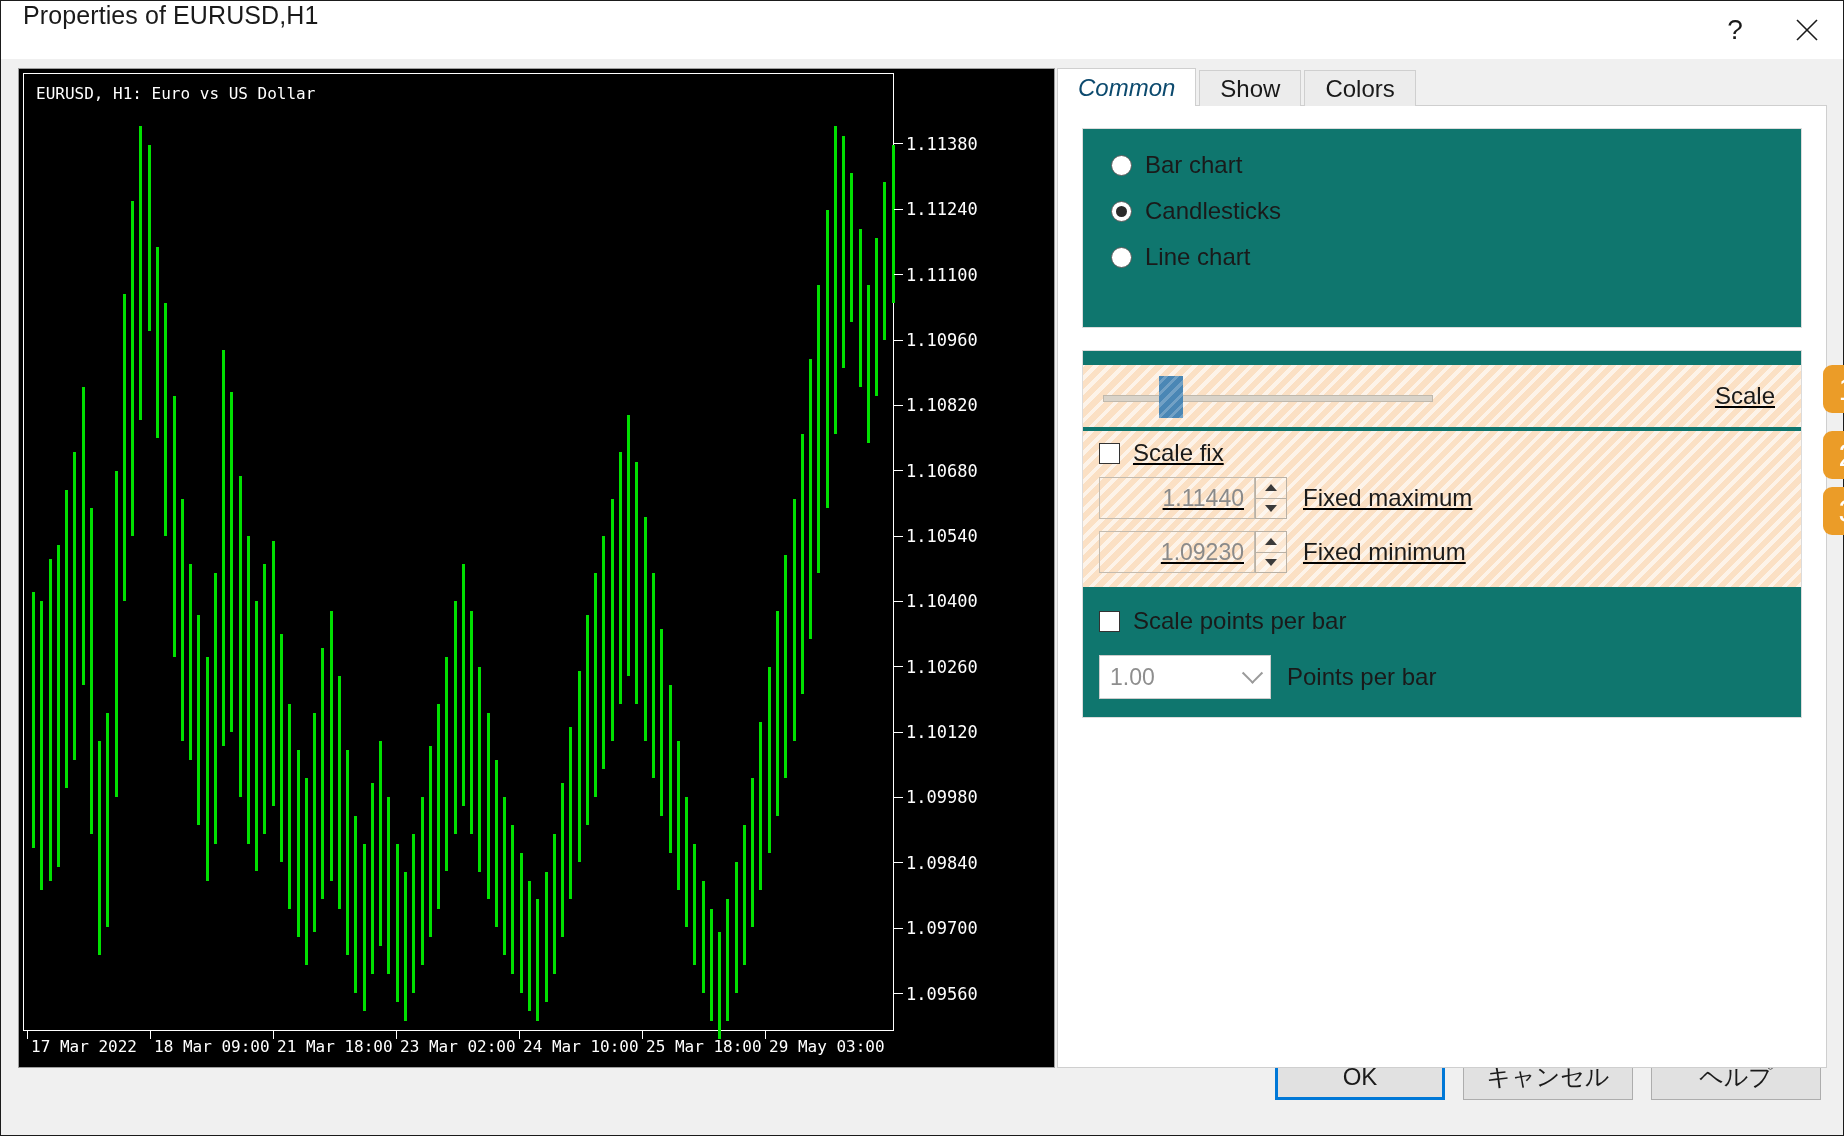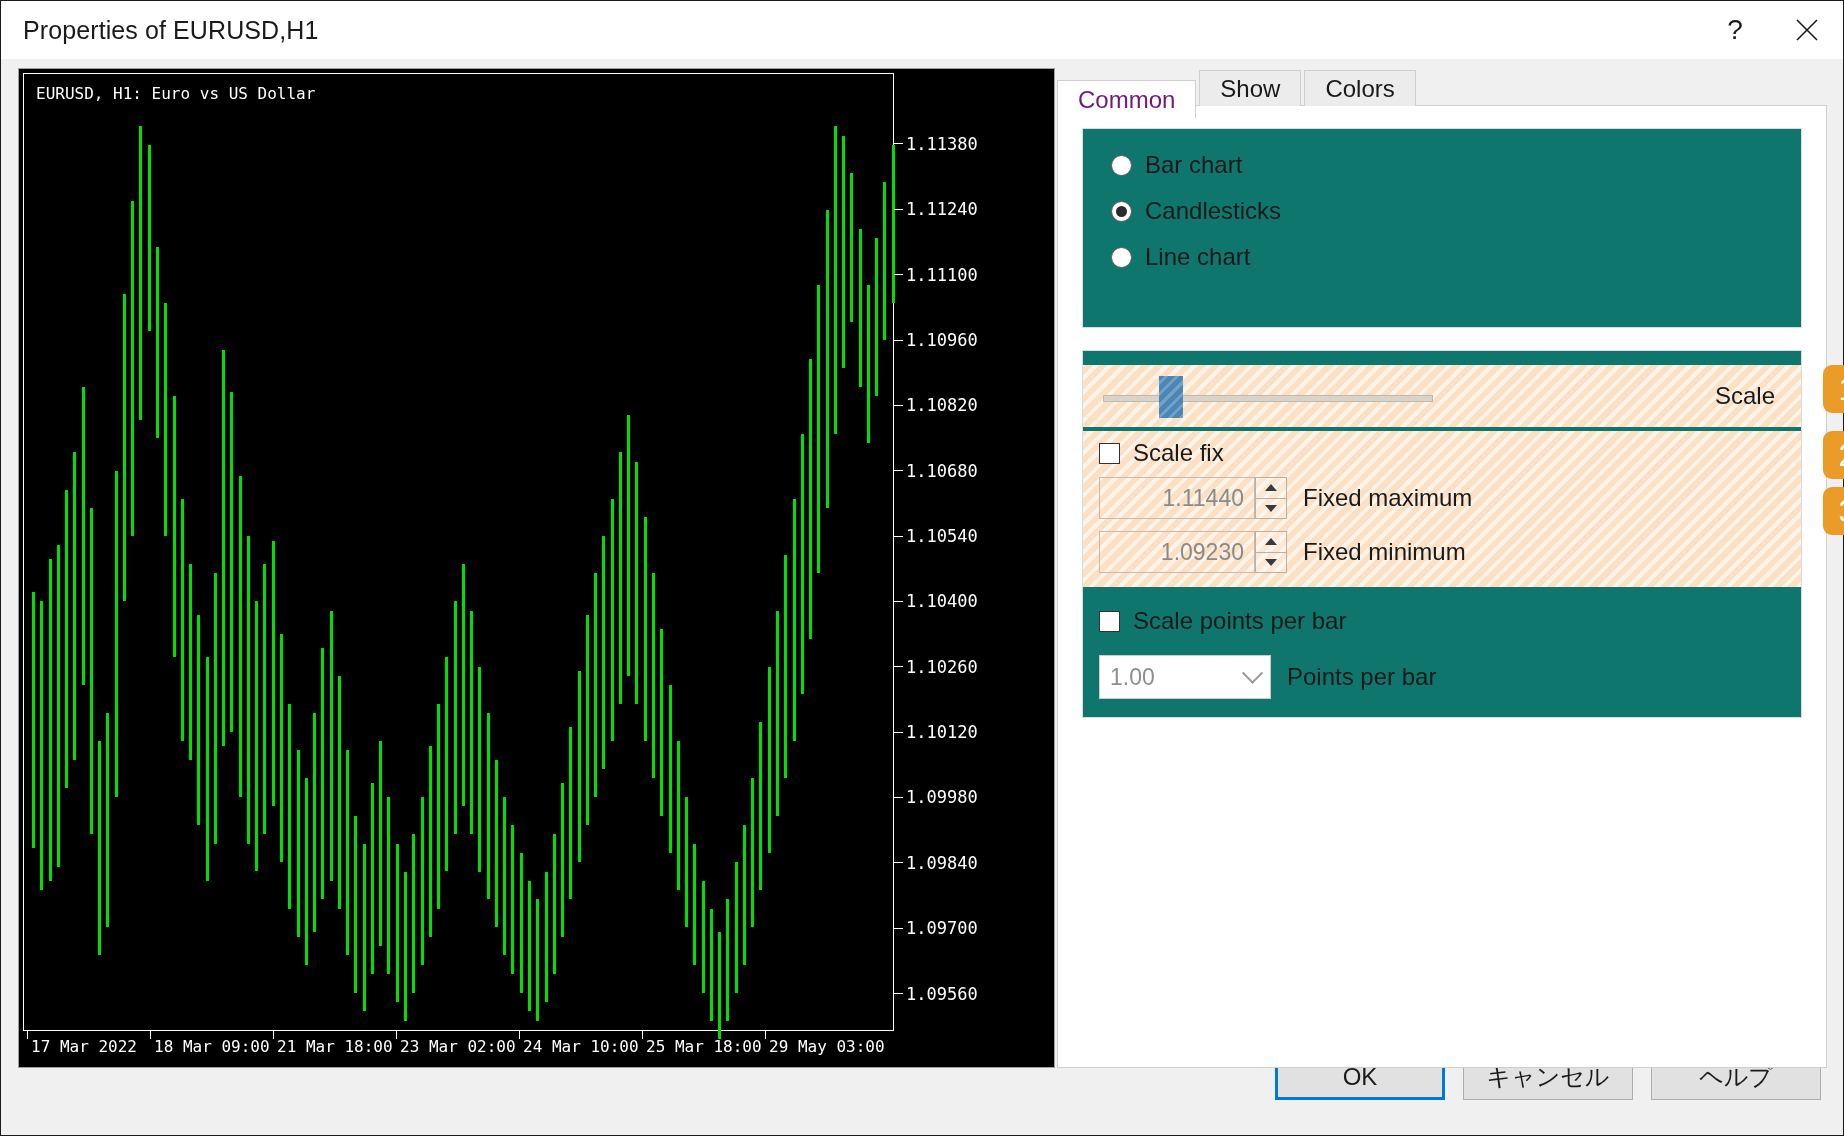--- a/index.html
+++ b/index.html
@@ -13,21 +13,21 @@
   .window{
     position:absolute;left:0;top:0;width:1844px;height:1136px;
     background:#f0f0f0;
     border:1px solid #1b1b1b;
     box-sizing:border-box;
     display:flex;flex-direction:column;
   }
   
   .titlebar{
     height:58px;min-height:58px;background:#ffffff;
-    display:flex;align-items:center;position:relative;
+    display:flex;position:relative;
   }
   .title-text{
     font-size:25px;color:#1a1a1a;margin-left:22px;letter-spacing:.1px;
   }
   .title-btns{position:absolute;right:0;top:0;height:58px;display:flex;}
   .title-btn{
     width:72px;height:58px;display:flex;align-items:center;justify-content:center;
     color:#1a1a1a;background:transparent;
   }
   .title-btn svg{display:block;}
@@ -77,22 +77,22 @@
     position:absolute;left:1056px;top:9px;width:770px;height:1000px;
   }
   .tabstrip{display:flex;align-items:flex-end;height:38px;position:relative;z-index:3;}
   .tab{
     height:36px;padding:0 20px;display:flex;align-items:center;
     font-size:24px;color:#1a1a1a;background:#ececec;
     border:1px solid #cfcfcf;border-bottom:none;margin-right:3px;
     box-sizing:border-box;
   }
   .tab.active{
-    background:#ffffff;height:38px;border-color:#cfcfcf;color:#701a75;
-    position:relative;top:12px;
+    background:#ffffff;height:38px;border-color:#cfcfcf;color:#0c4a6e;
+    position:relative;top:0px;font-style:italic;
   }
   .tabpanel{
     background:#ffffff;border:1px solid #cfcfcf;
     position:absolute;left:0;right:0;top:37px;bottom:0;
     box-sizing:border-box;padding:22px 24px;
   }
   .group{
     border:1px solid #dcdcdc;box-sizing:border-box;margin-bottom:22px;
     padding:20px 28px;position:relative;background:#0f766e;
   }
@@ -121,20 +121,21 @@
     border:solid #333;border-width:0 2px 2px 0;transform:rotate(42deg);
   }
   .ctl-label{font-size:24px;color:#1a1a1a;line-height:1;}
   
   .hl{
     background-color:#fbe0c4;
     background-image:repeating-linear-gradient(
        -45deg,rgba(255,255,255,.62) 0px,rgba(255,255,255,.62) 4px,
        rgba(255,255,255,0) 4px,rgba(255,255,255,0) 10px);
     position:relative;
+    text-decoration:underline;
   }
   .scale-wrap{position:relative;padding:14px 0 12px 0;}
   .hl-row{
     display:flex;align-items:center;position:relative;
     margin:0 0 4px 0;box-sizing:border-box;
   }
   .row-scale{height:62px;padding:0 14px 0 16px;}
   .row-fixone{height:52px;padding:0 14px 0 16px;}
   .row-fixblock{padding:10px 14px 14px 16px;display:block;}
   .slider{

